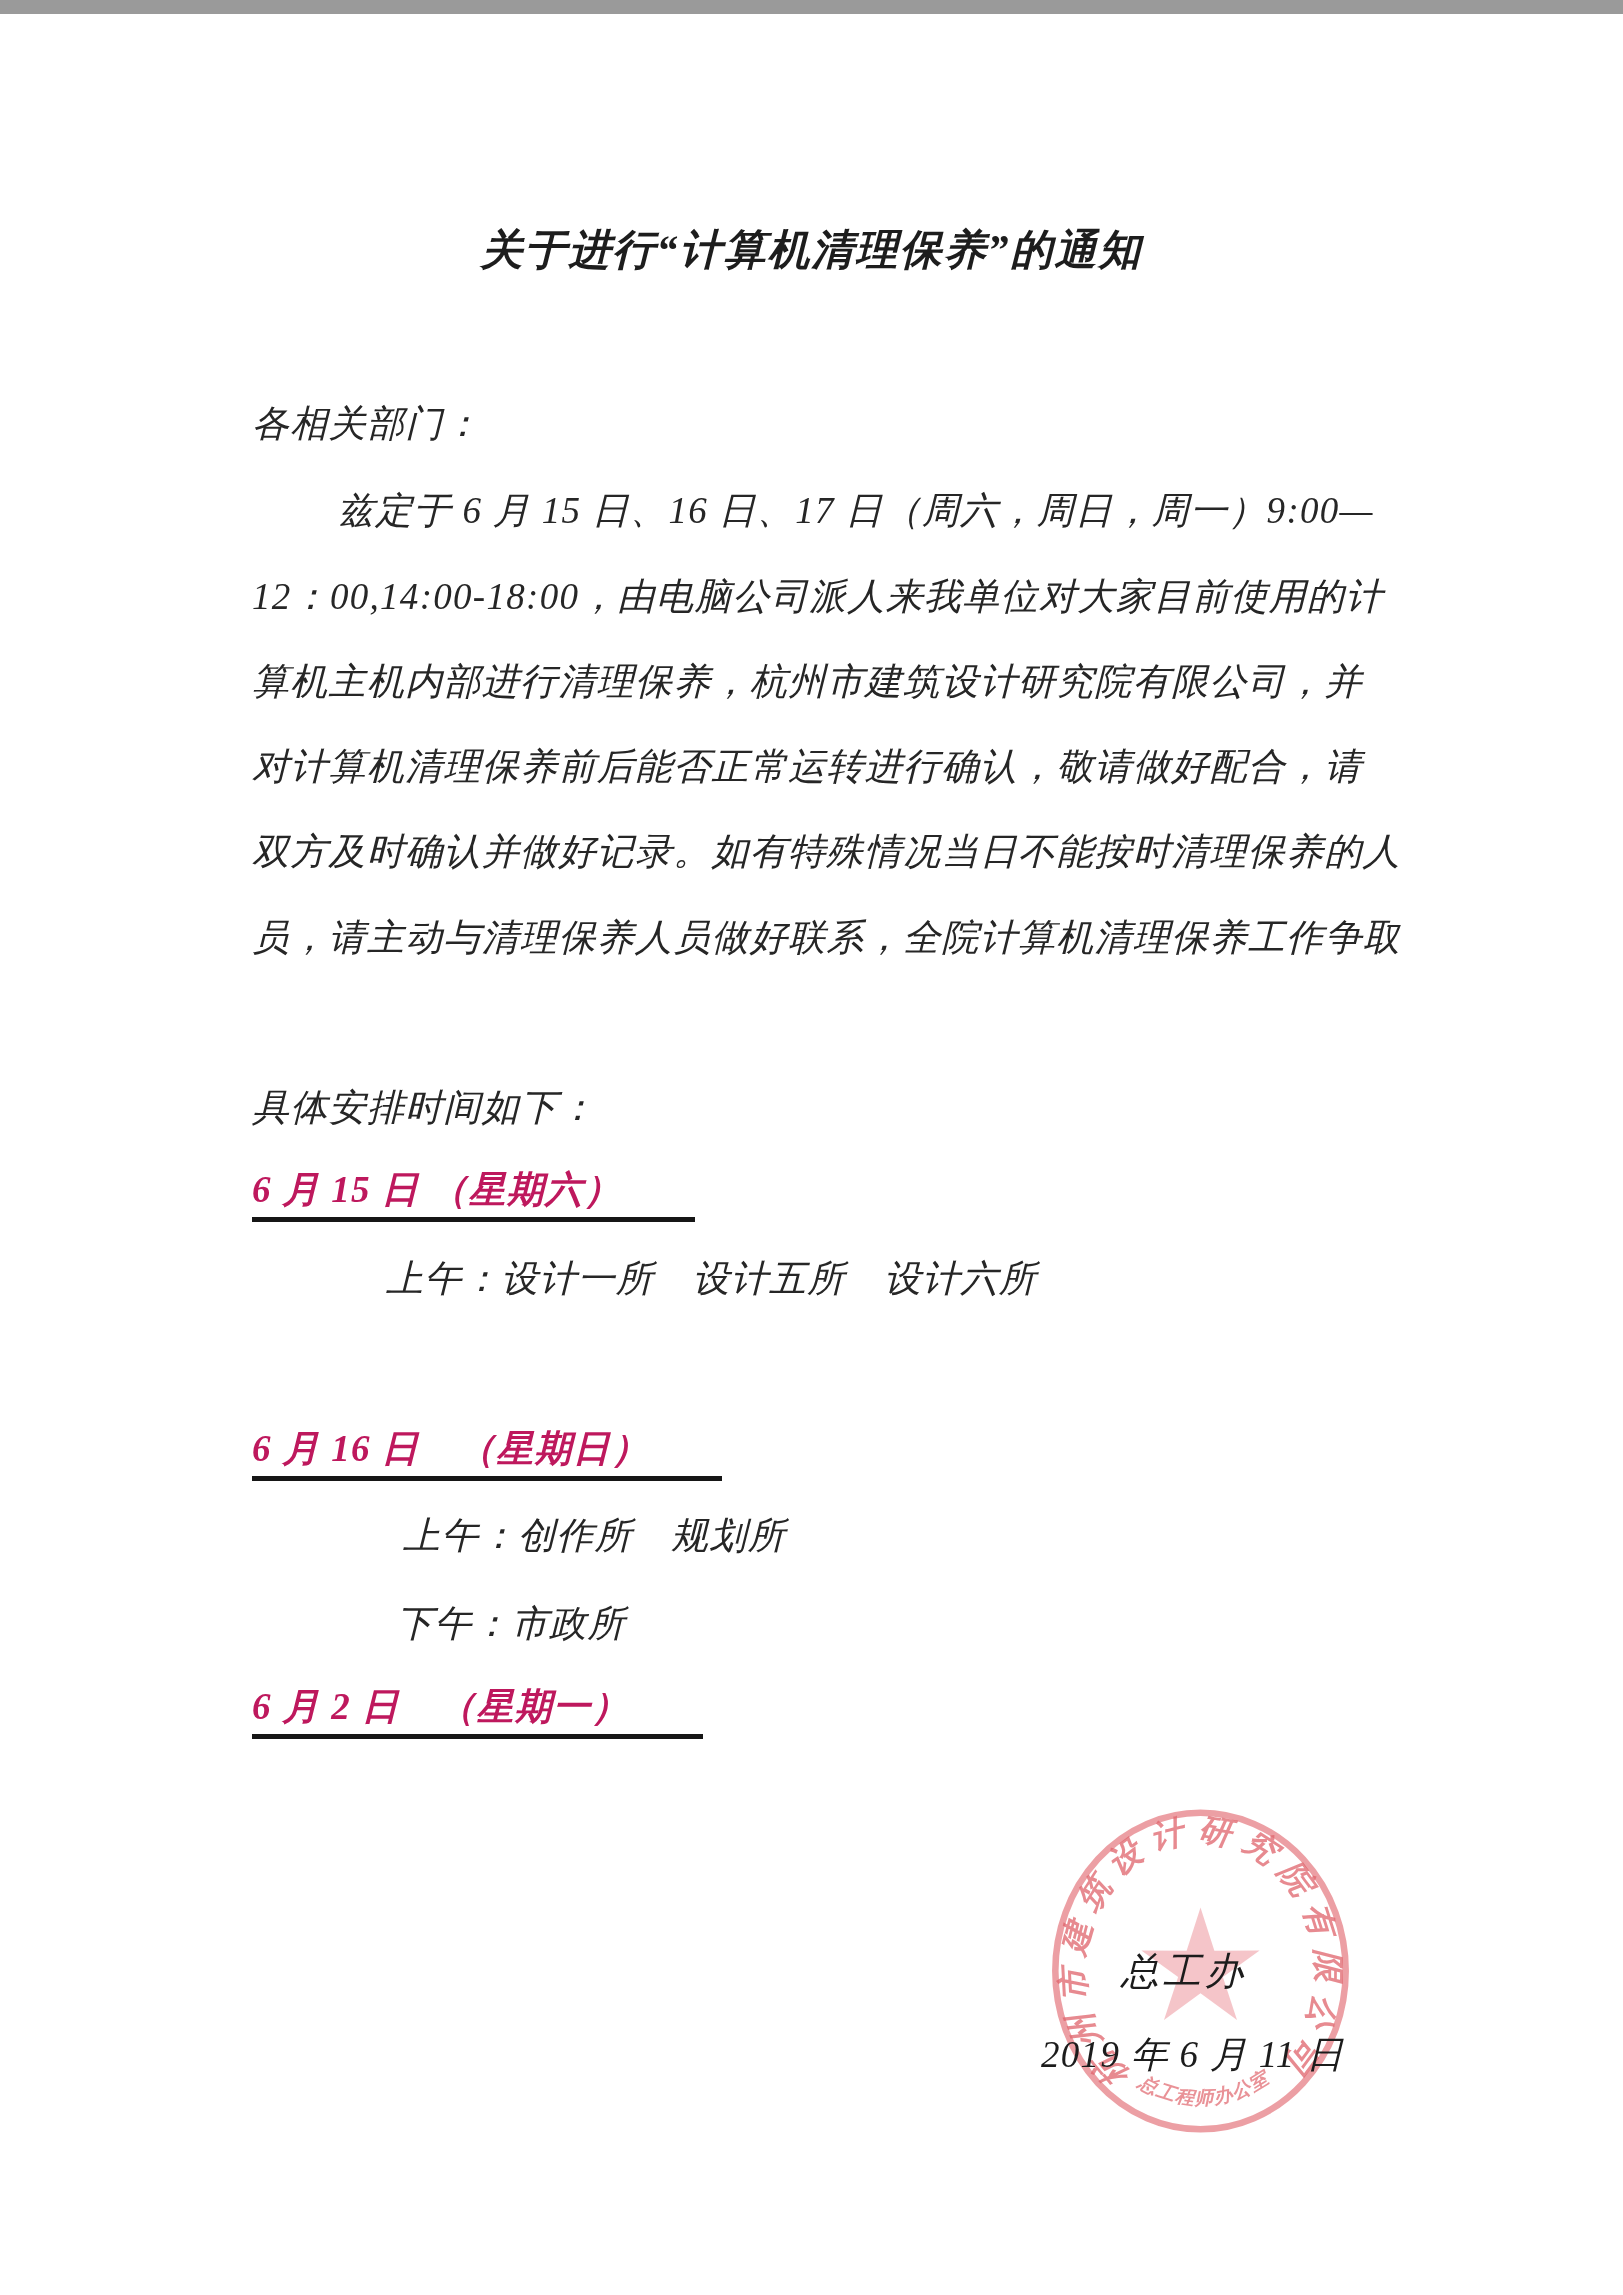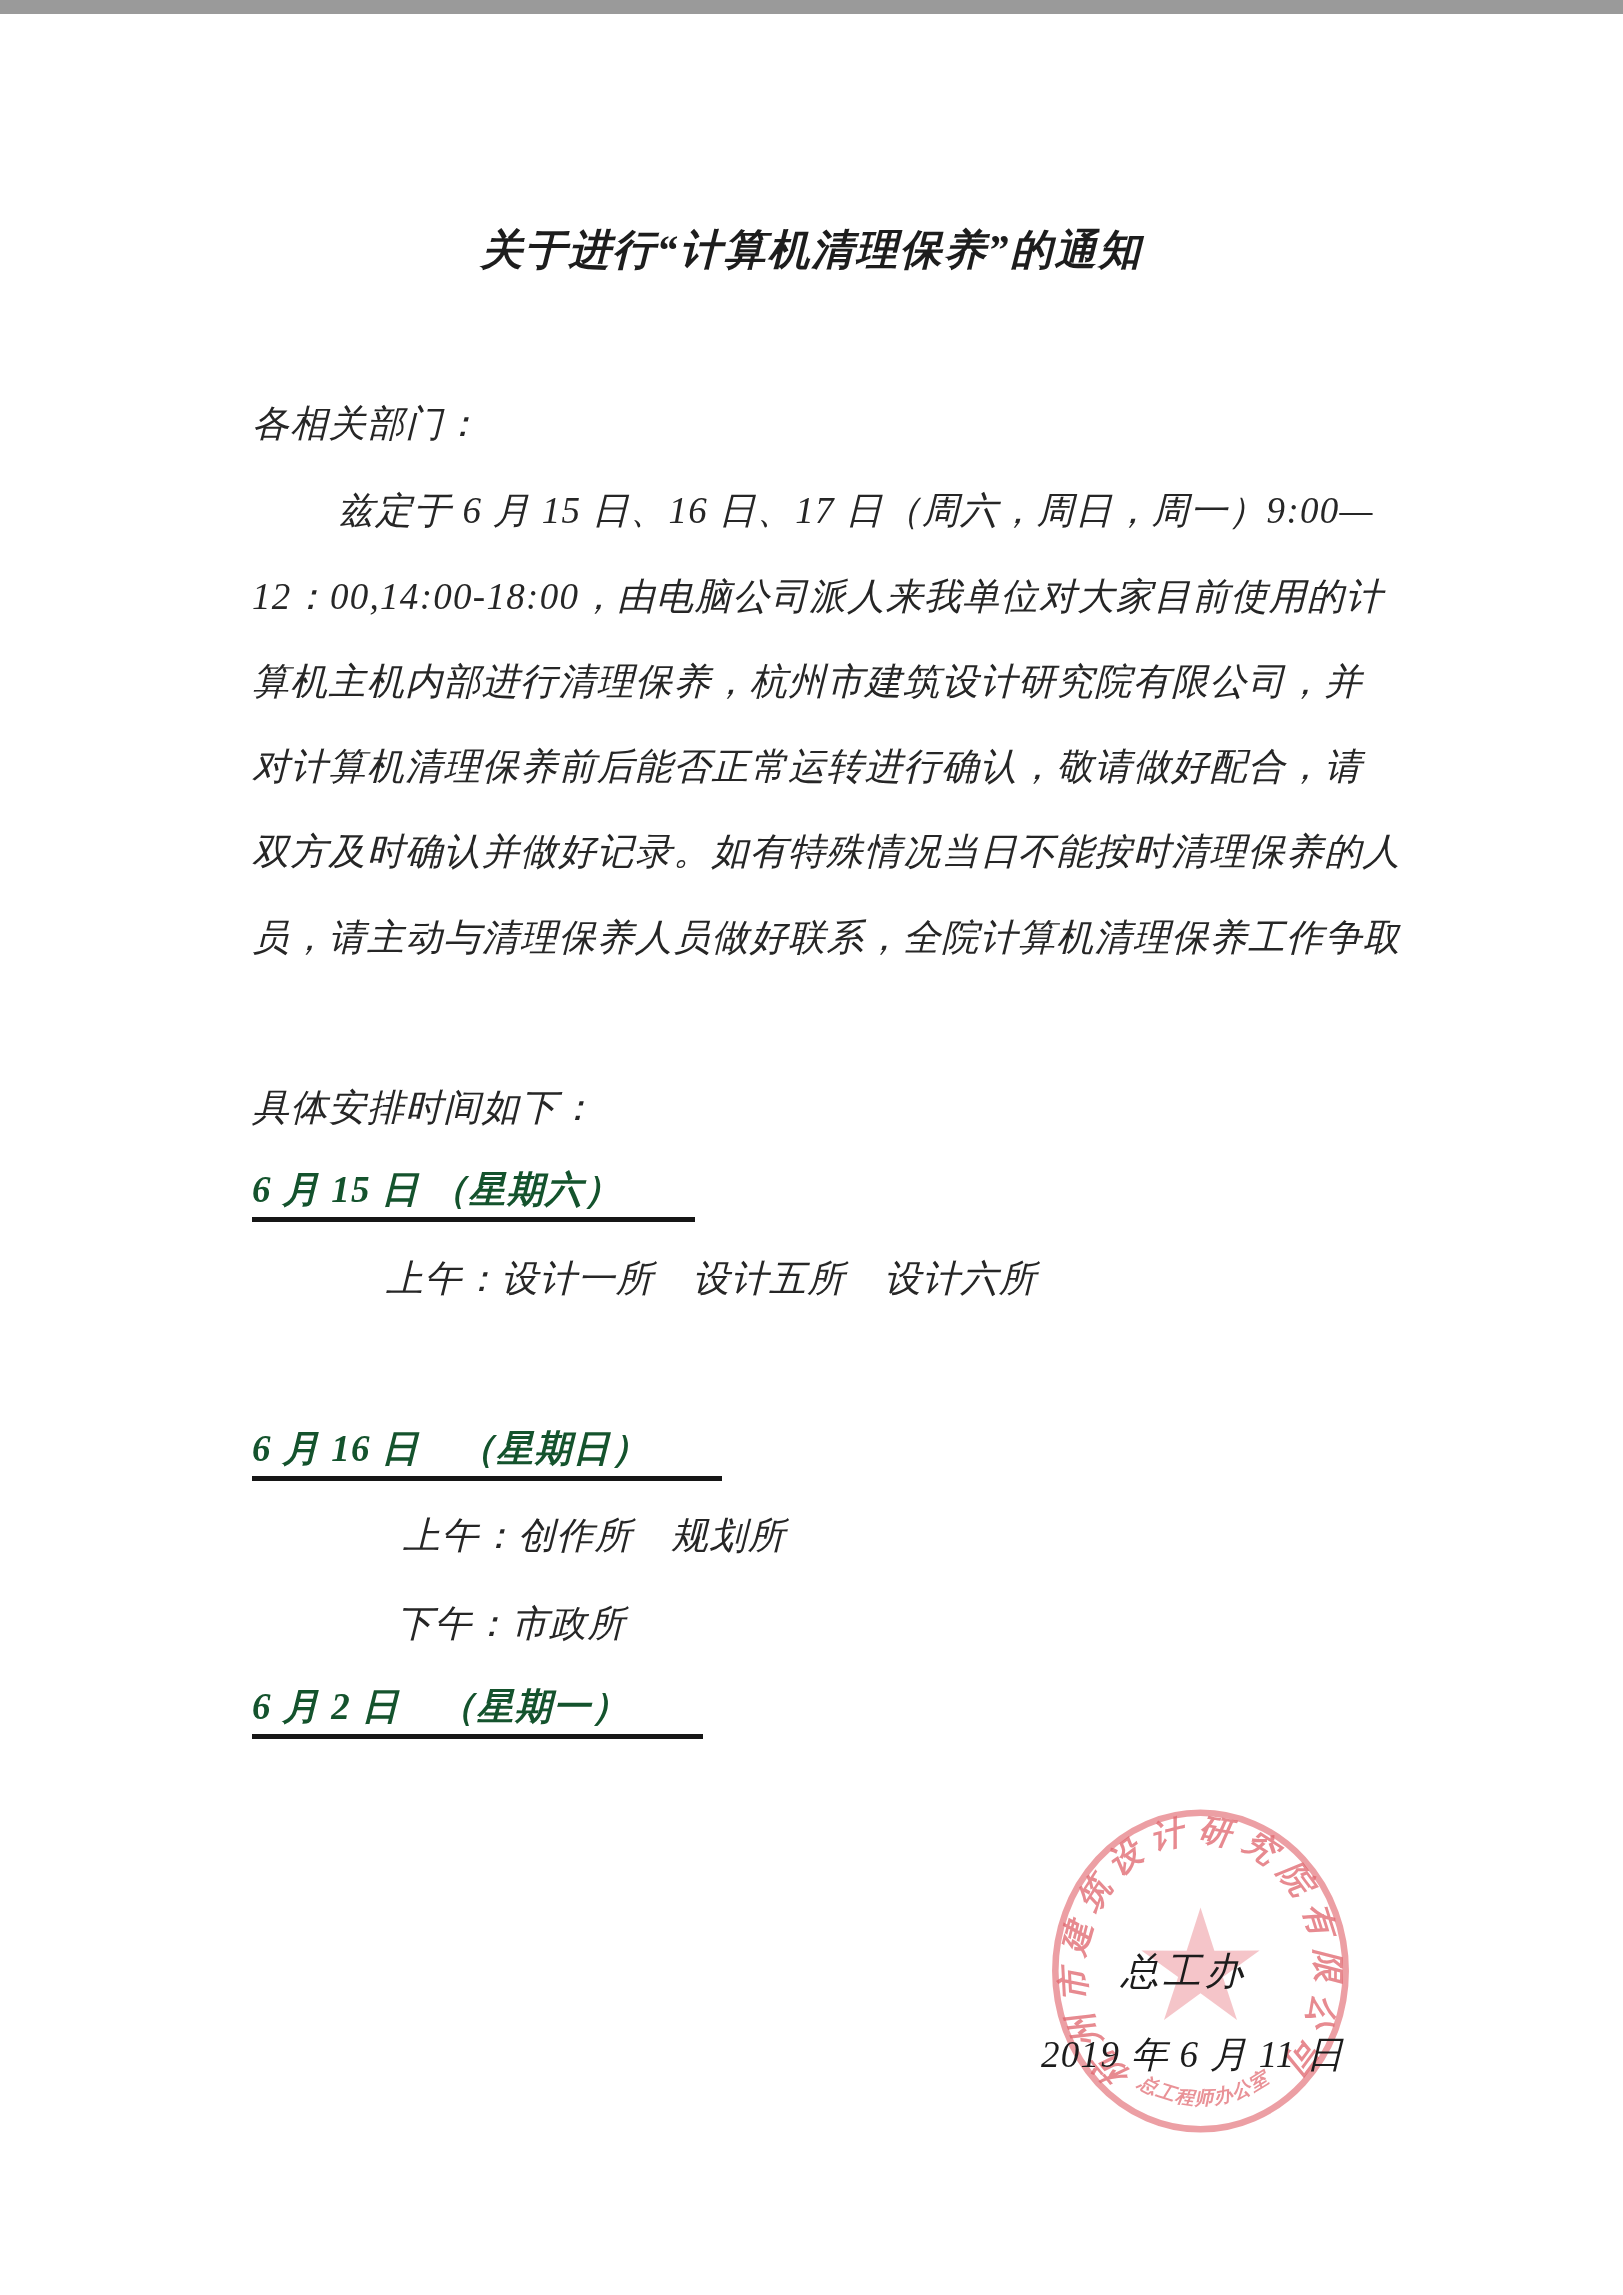--- a/index.html
+++ b/index.html
@@ -34,21 +34,21 @@
     line-height: 1;
     color: #262626;
   }
   .section-heading {
     position: absolute;
     white-space: nowrap;
     font-size: 37px;
     font-weight: 700;
     letter-spacing: 1.3px;
     line-height: 1;
-    color: #14532d;
+    color: #be185d;
   }
   .section-heading .underlined {
     display: inline-block;
     padding-bottom: 9.2px;
     padding-right: 73px;
     border-bottom: 5.9px solid #161616;
   }
   .stamp {
     position: absolute;
     left: 1037px;

